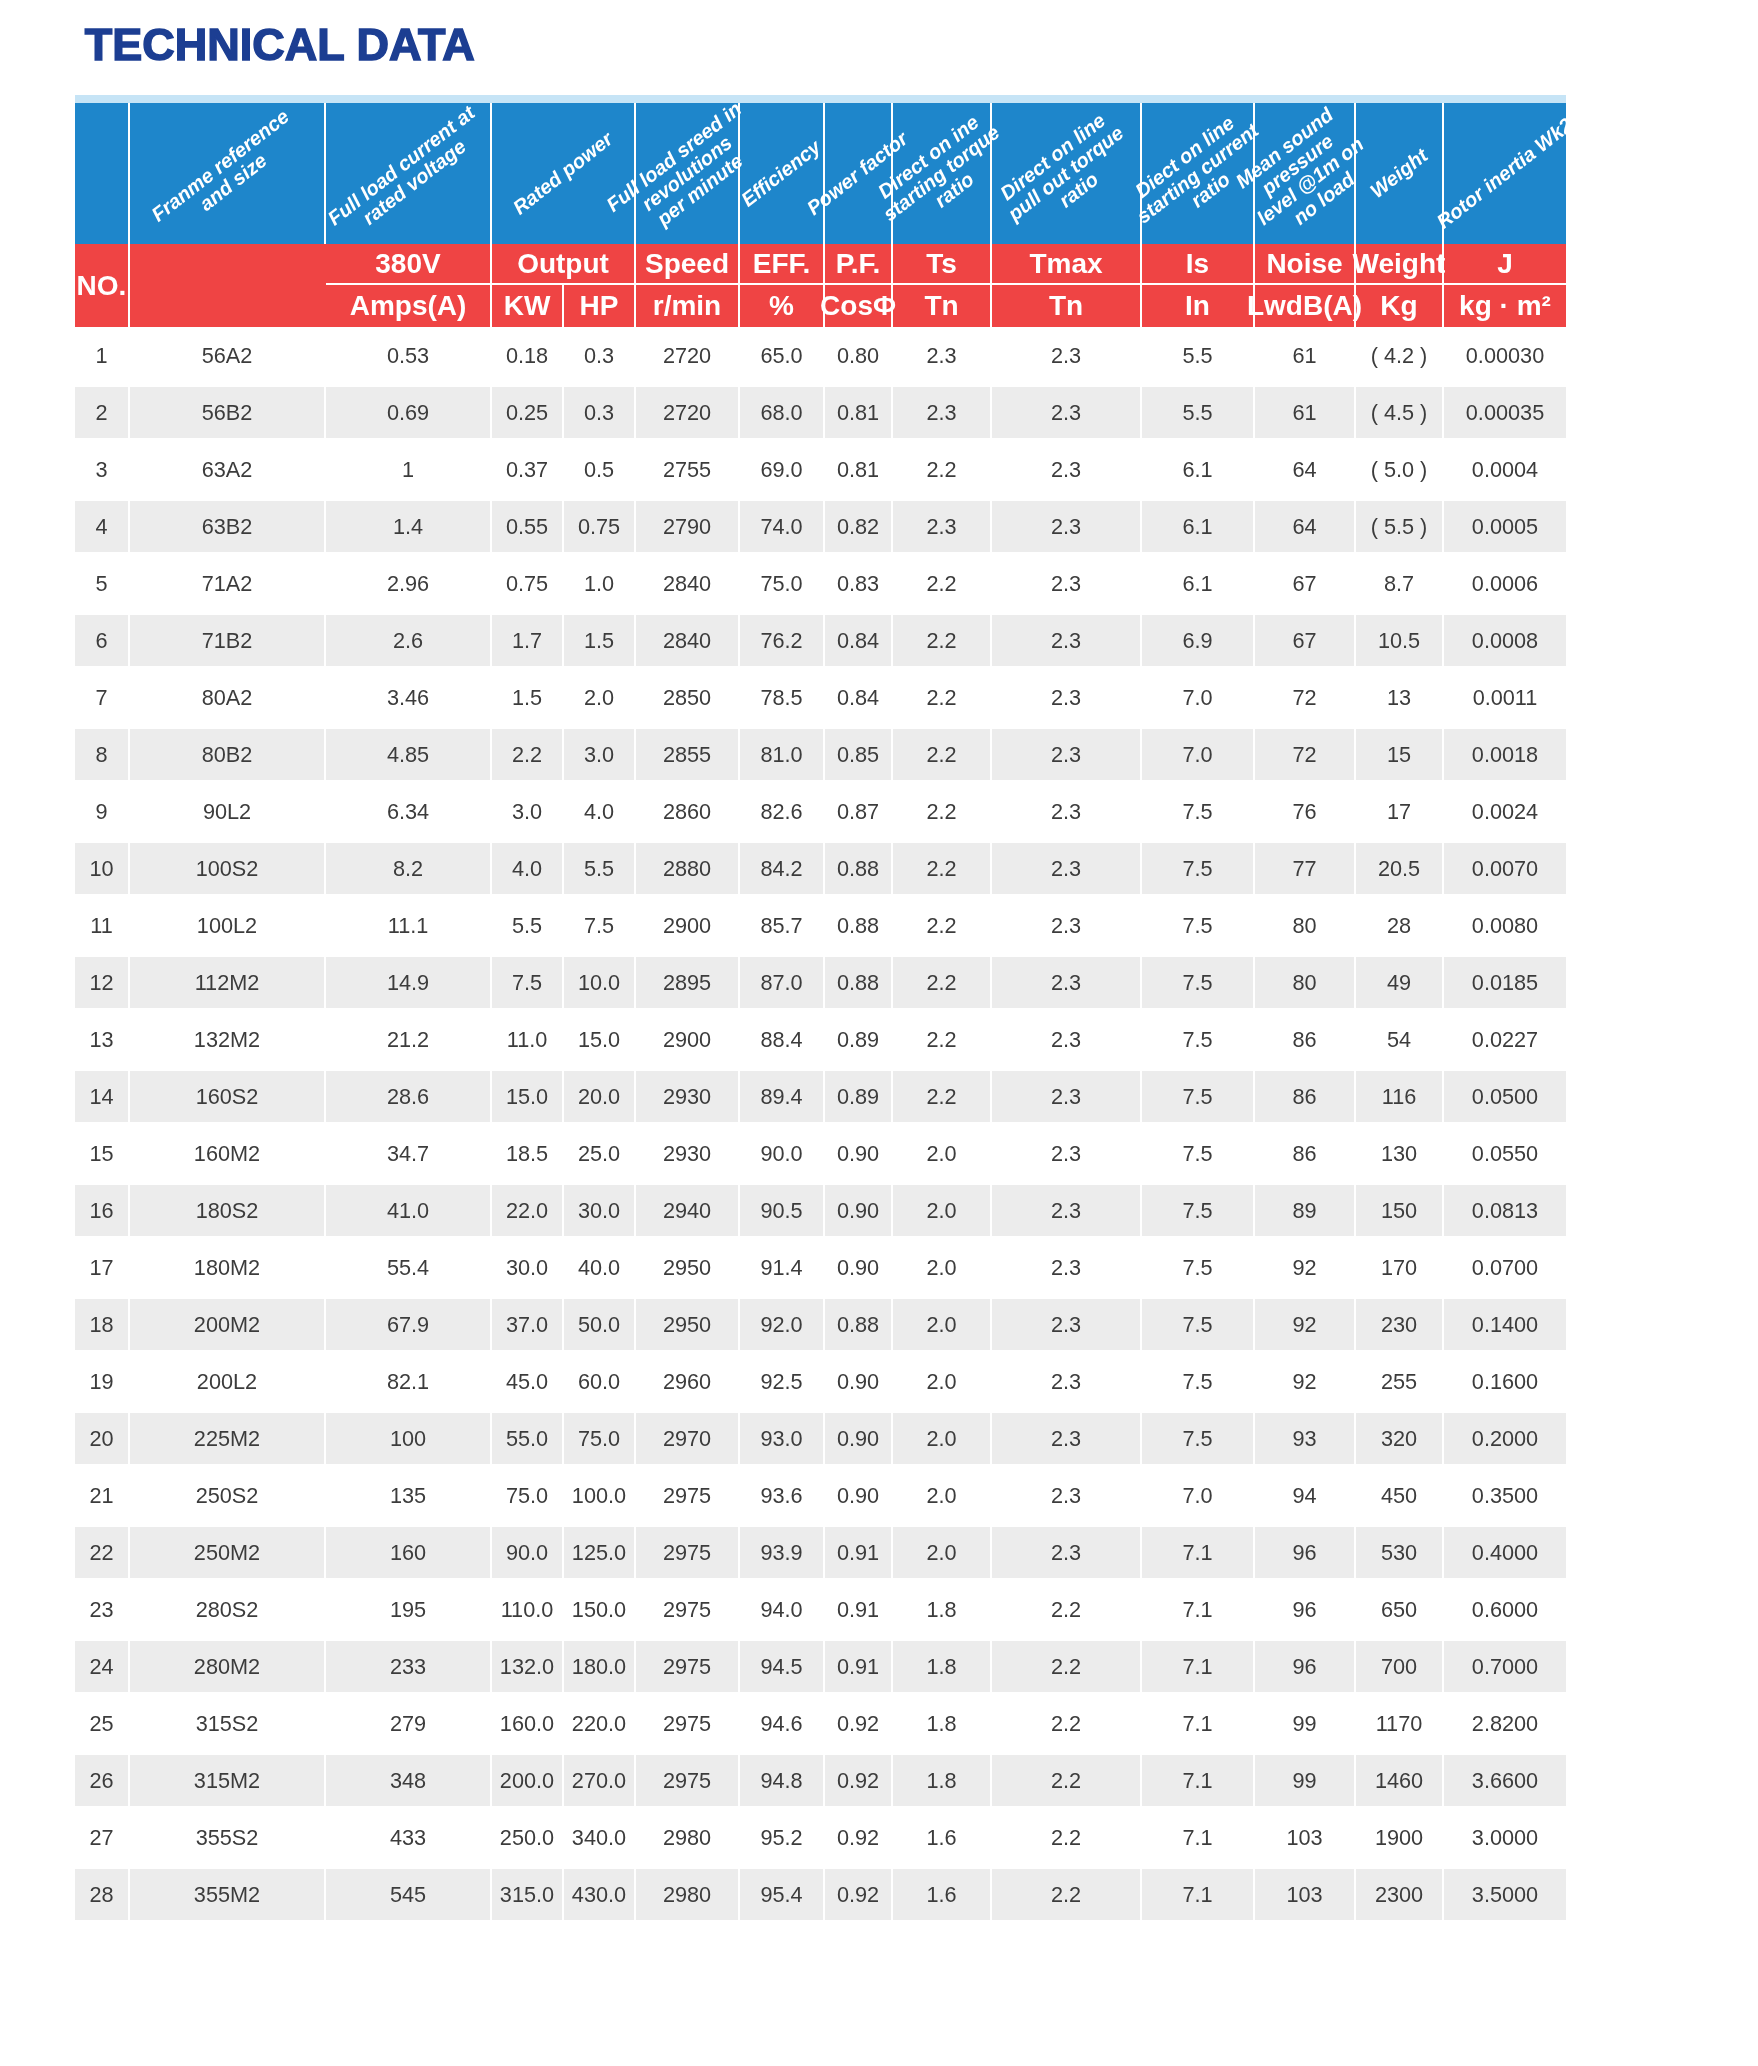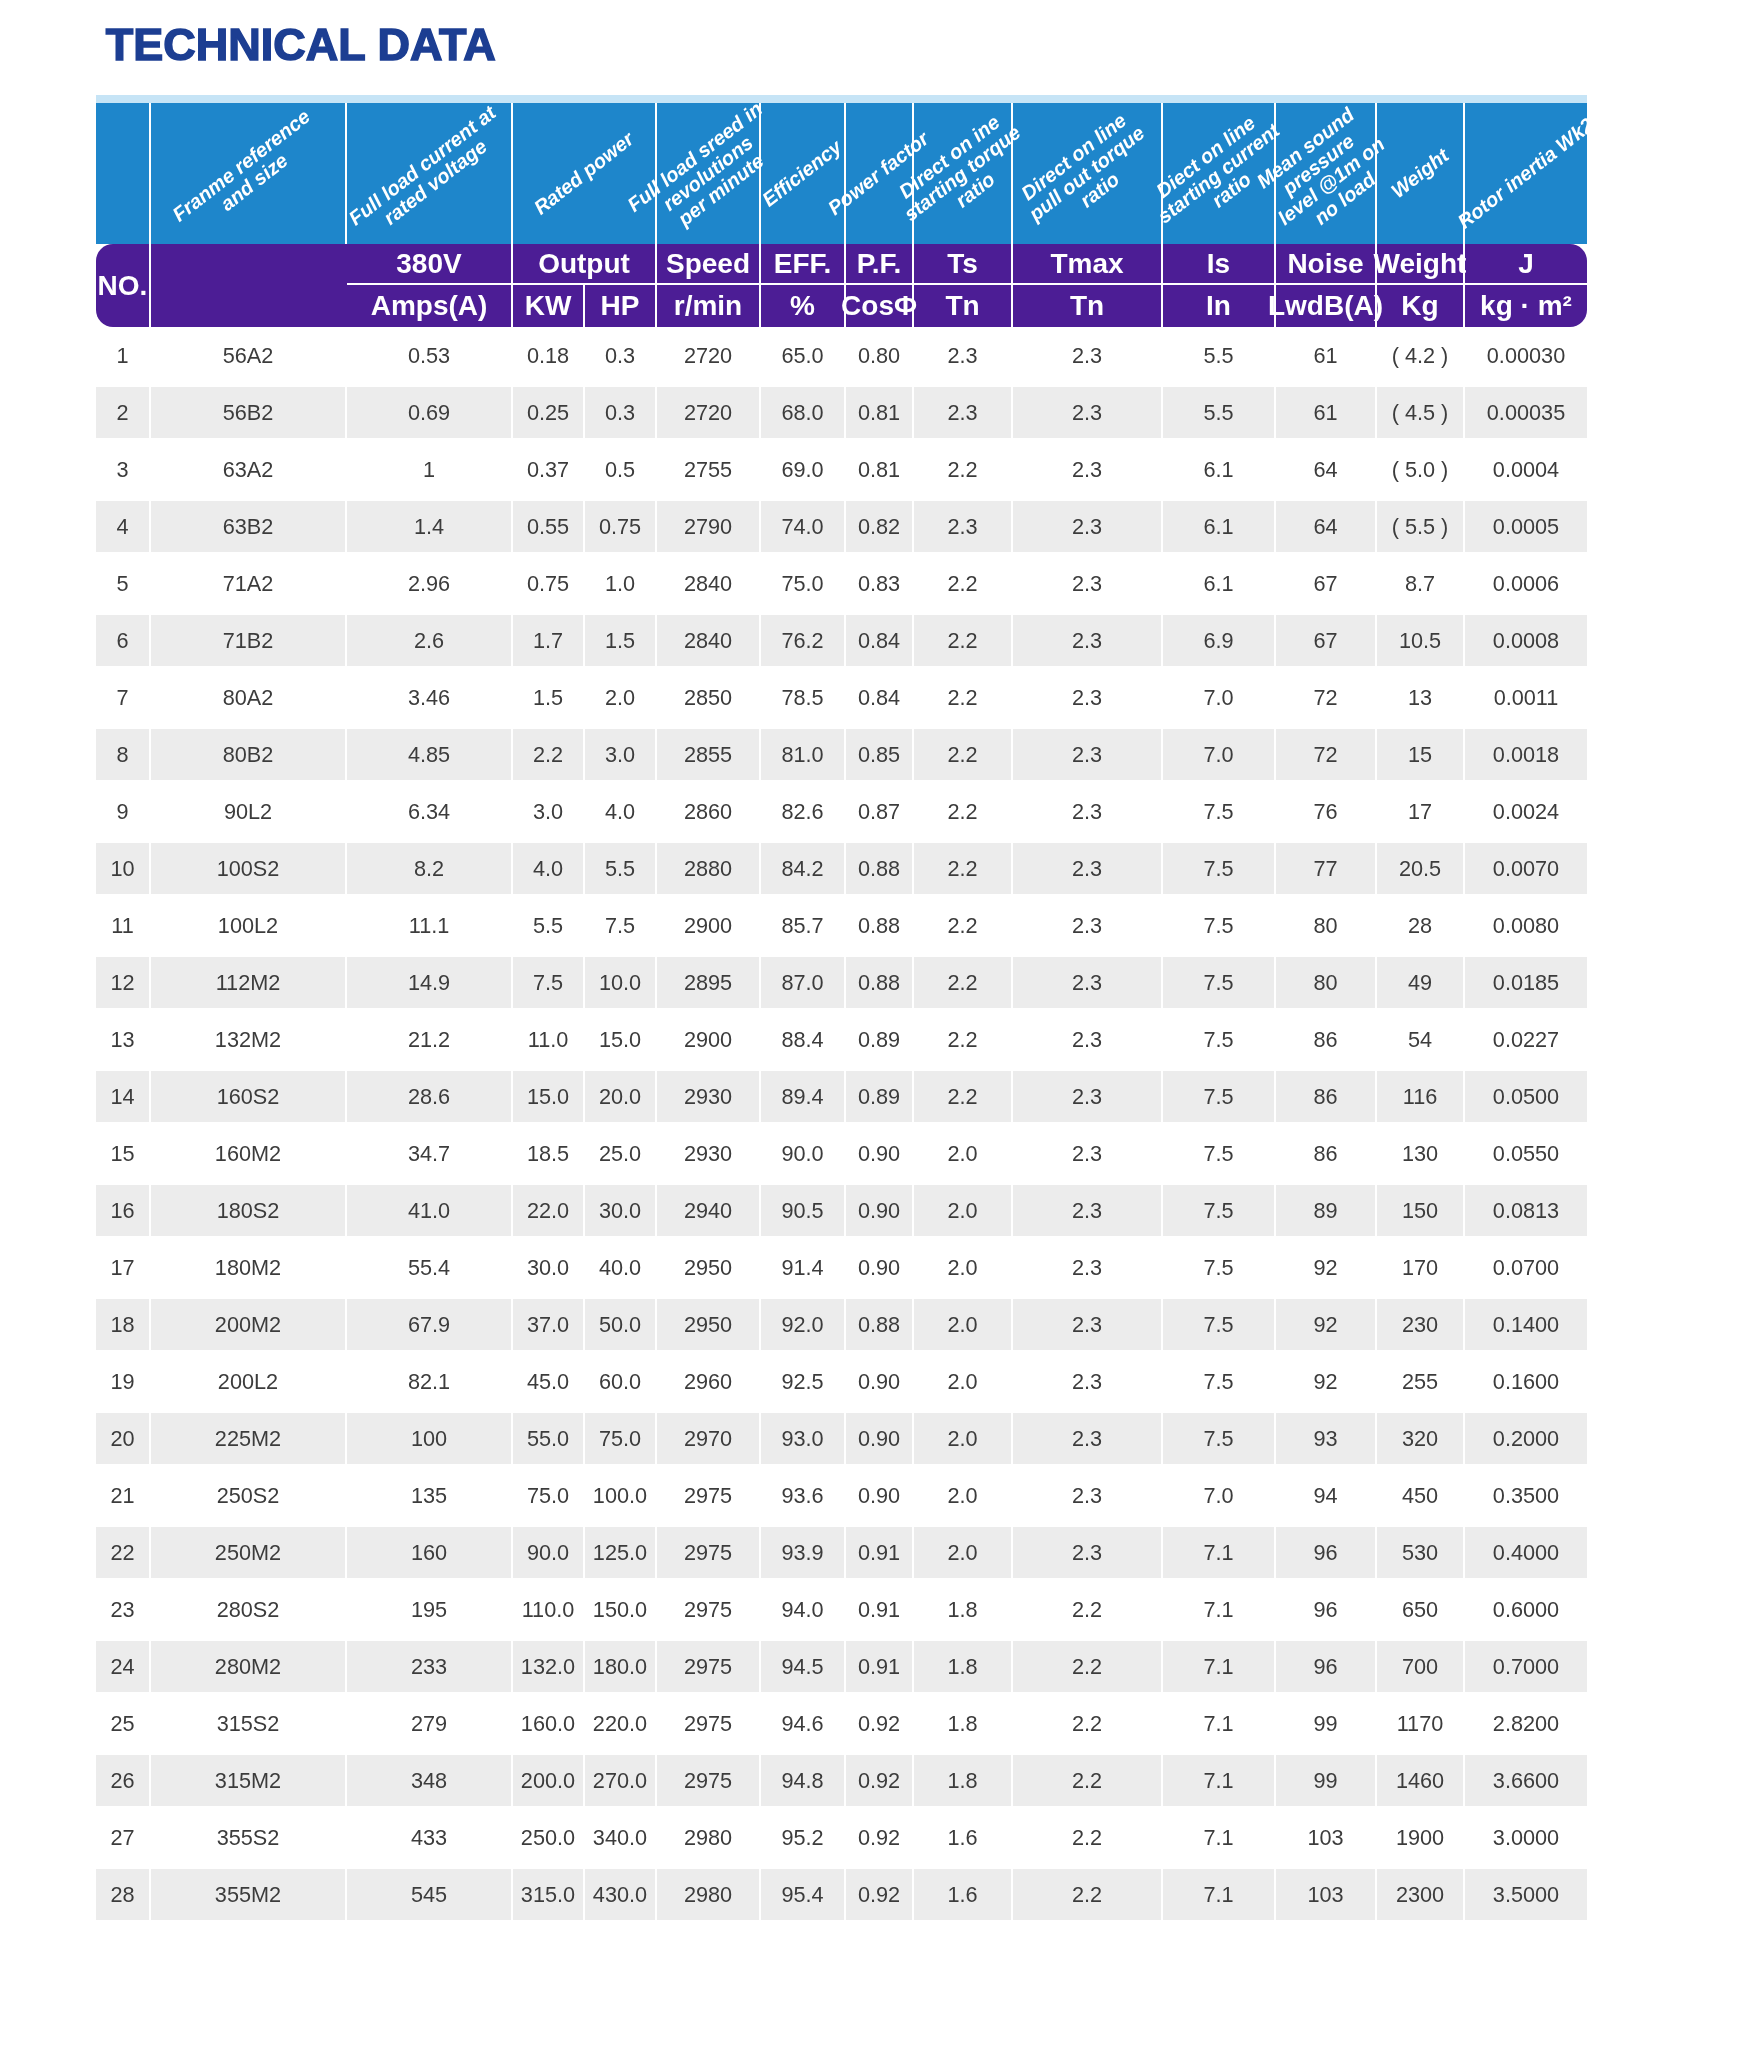--- a/index.html
+++ b/index.html
@@ -1,21 +1,21 @@
 <!DOCTYPE html>
 <html style="font-size:11.2px"><head>
 <meta charset="utf-8">
 <style>
   html,body{margin:0;padding:0;}
   body{
     width:1758px;height:2066px;background:#ffffff;
     font-family:"Liberation Sans",sans-serif;
     -webkit-font-smoothing:antialiased;
   }
-  .page{position:relative;padding:21px 0 0 96px;}
+  .page{position:relative;padding:21px 0 0 75px;}
 
   .title{
     margin:0 0 0 9.8px;
     font-size:45px;line-height:1.05;font-weight:bold;
     letter-spacing:0px;color:#1c3e92;
     -webkit-text-stroke:1.5px #1c3e92;
   }
   .subtitle{
     margin:15.4px 0 0 9.8px;
     font-size:32px;line-height:1.0;font-weight:bold;
@@ -45,21 +45,21 @@
   }
   .diag{
     transform:rotate(-38deg);
     color:#ffffff;font-style:italic;font-weight:bold;
     font-size:20px;line-height:1.06;text-align:center;white-space:nowrap;
   }
 
   
   .thead-light{
     display:grid;grid-template-columns:var(--cols);grid-template-rows:41px 42px;
-    background:#4c1d95;color:#ffffff;font-weight:bold;border-radius:17px;
+    background:#ef4444;color:#ffffff;font-weight:bold;
   }
   .thead-light > div{
     display:flex;align-items:center;justify-content:center;
     font-size:28px;border-right:2.8px solid #ffffff;box-sizing:border-box;
   }
   .thead-light > .lastcol{border-right:none;}
   .rowspan{grid-row:1/3;}
   .r1{grid-row:1;border-bottom:2.8px solid #ffffff;}
   .r2{grid-row:2;}
   .c1{grid-column:1}.c2{grid-column:2}.c3{grid-column:3}.c4{grid-column:4}

